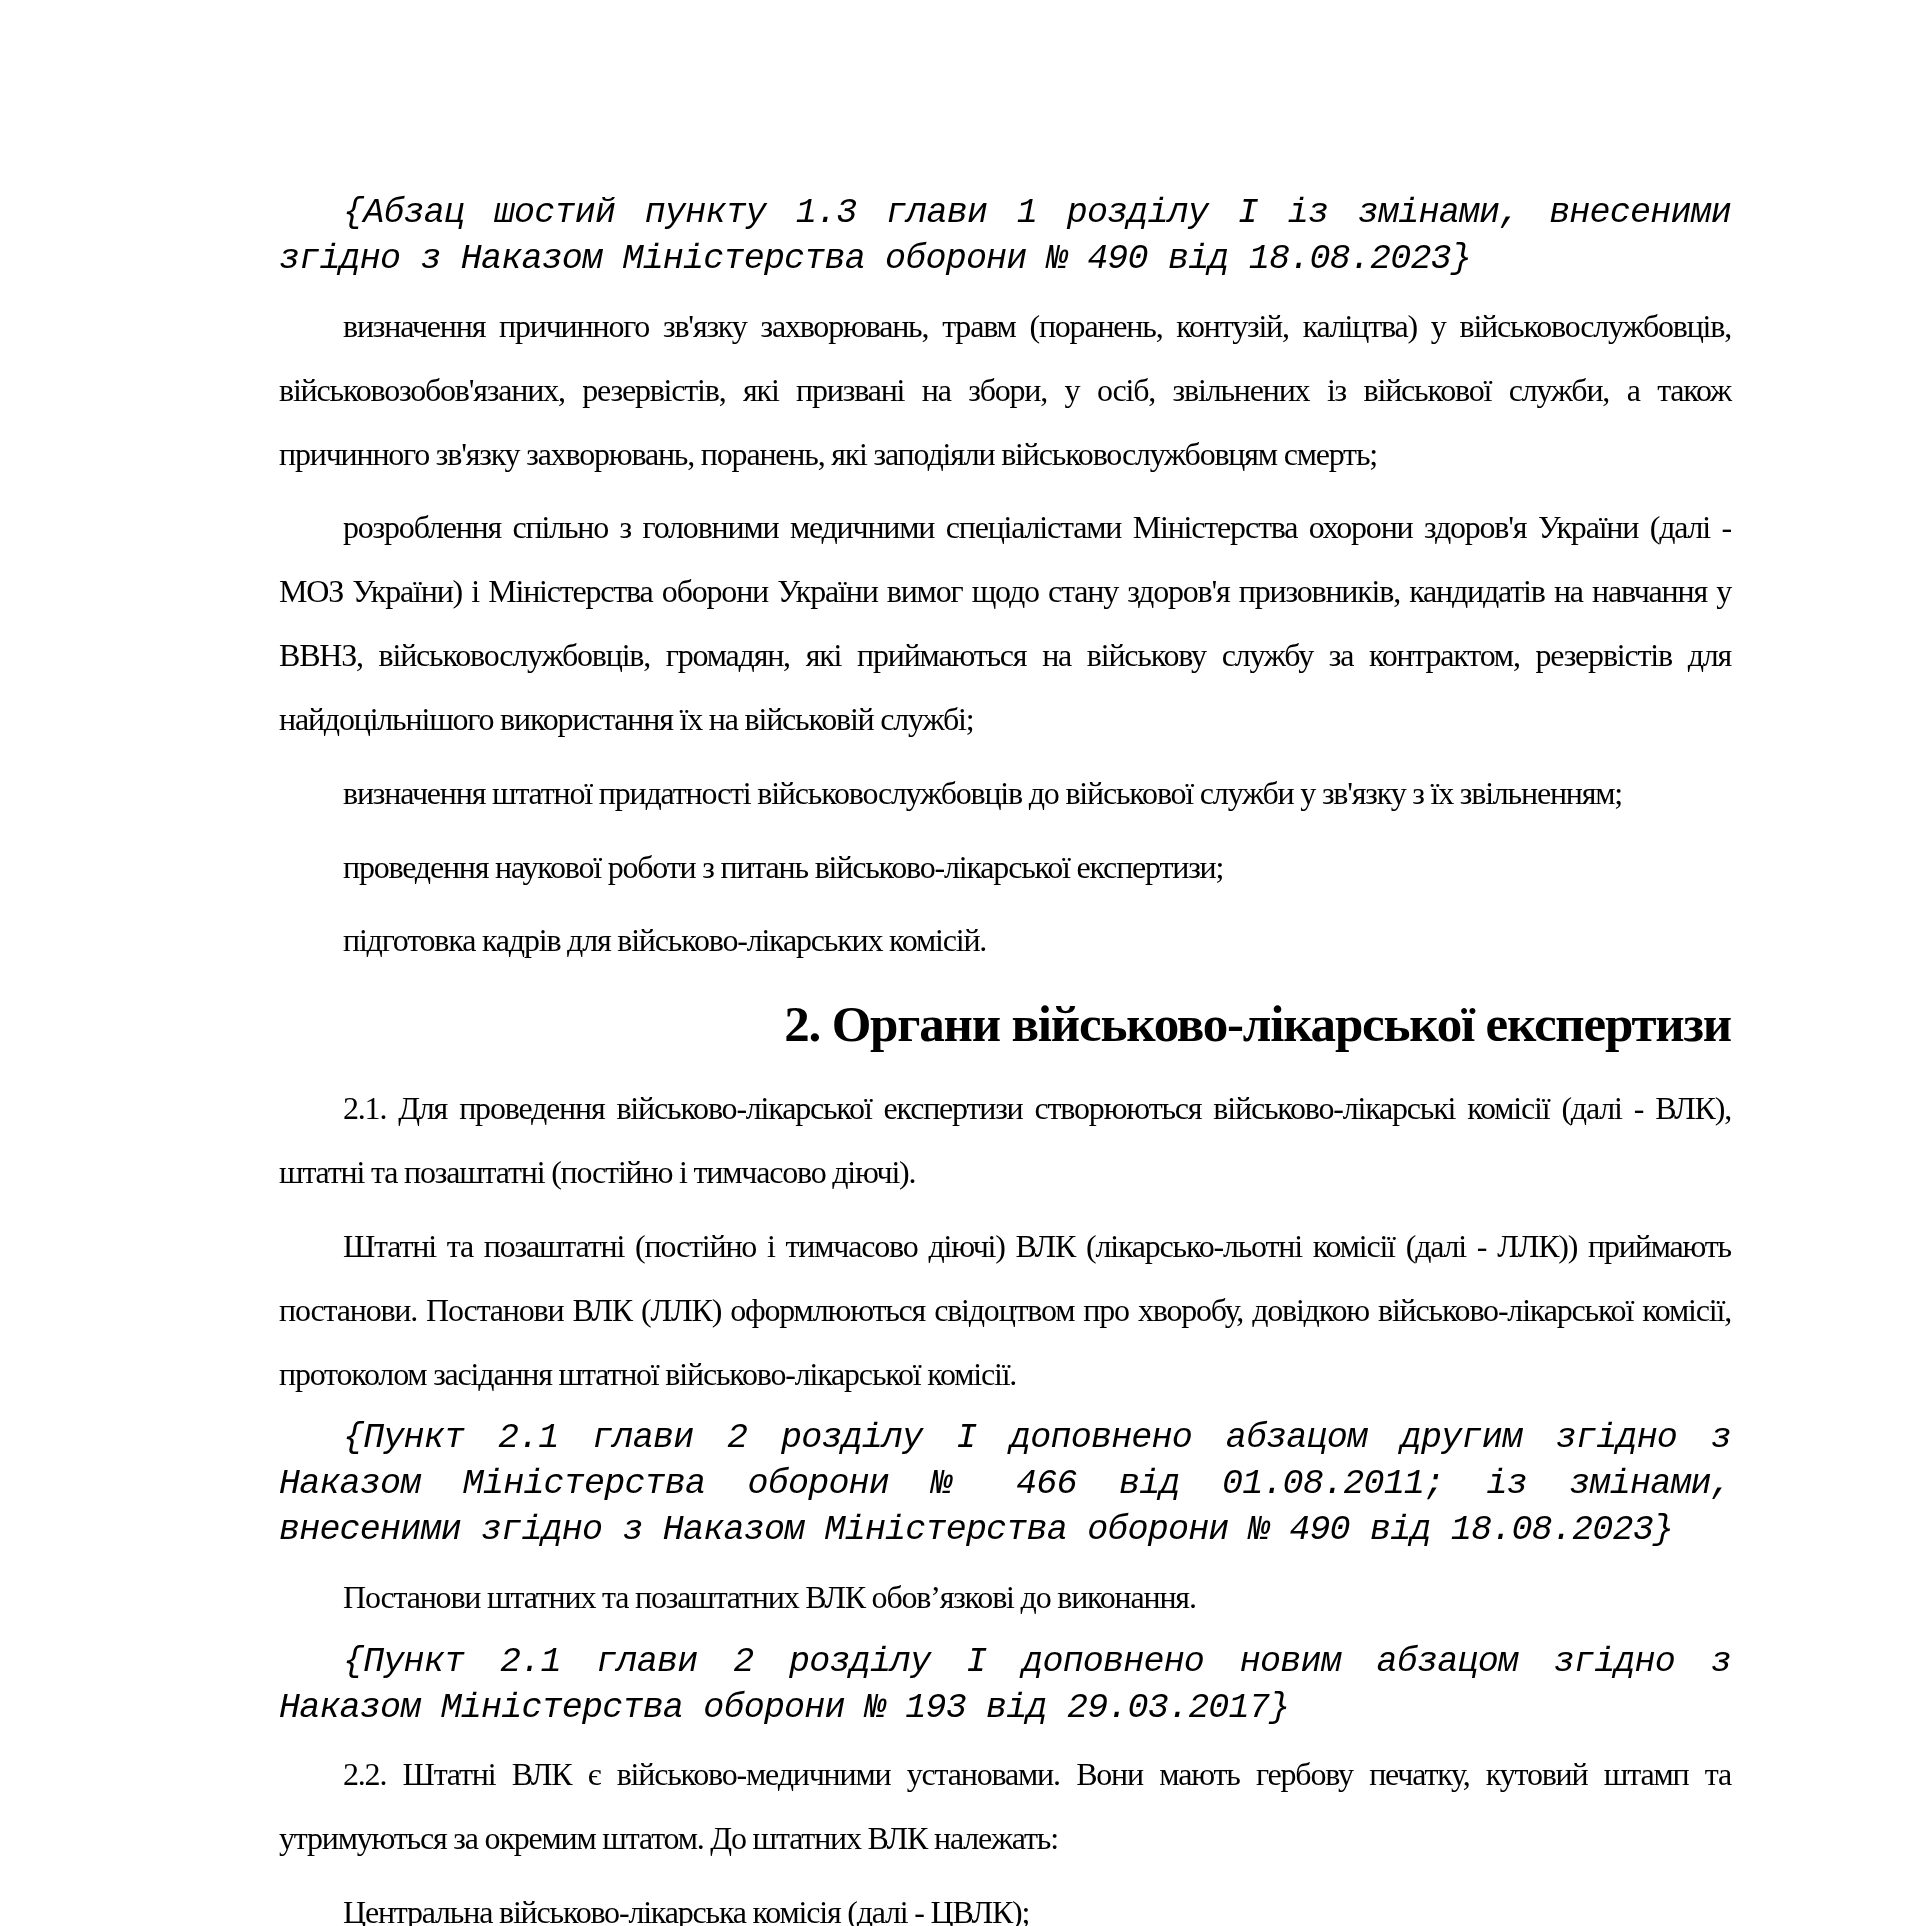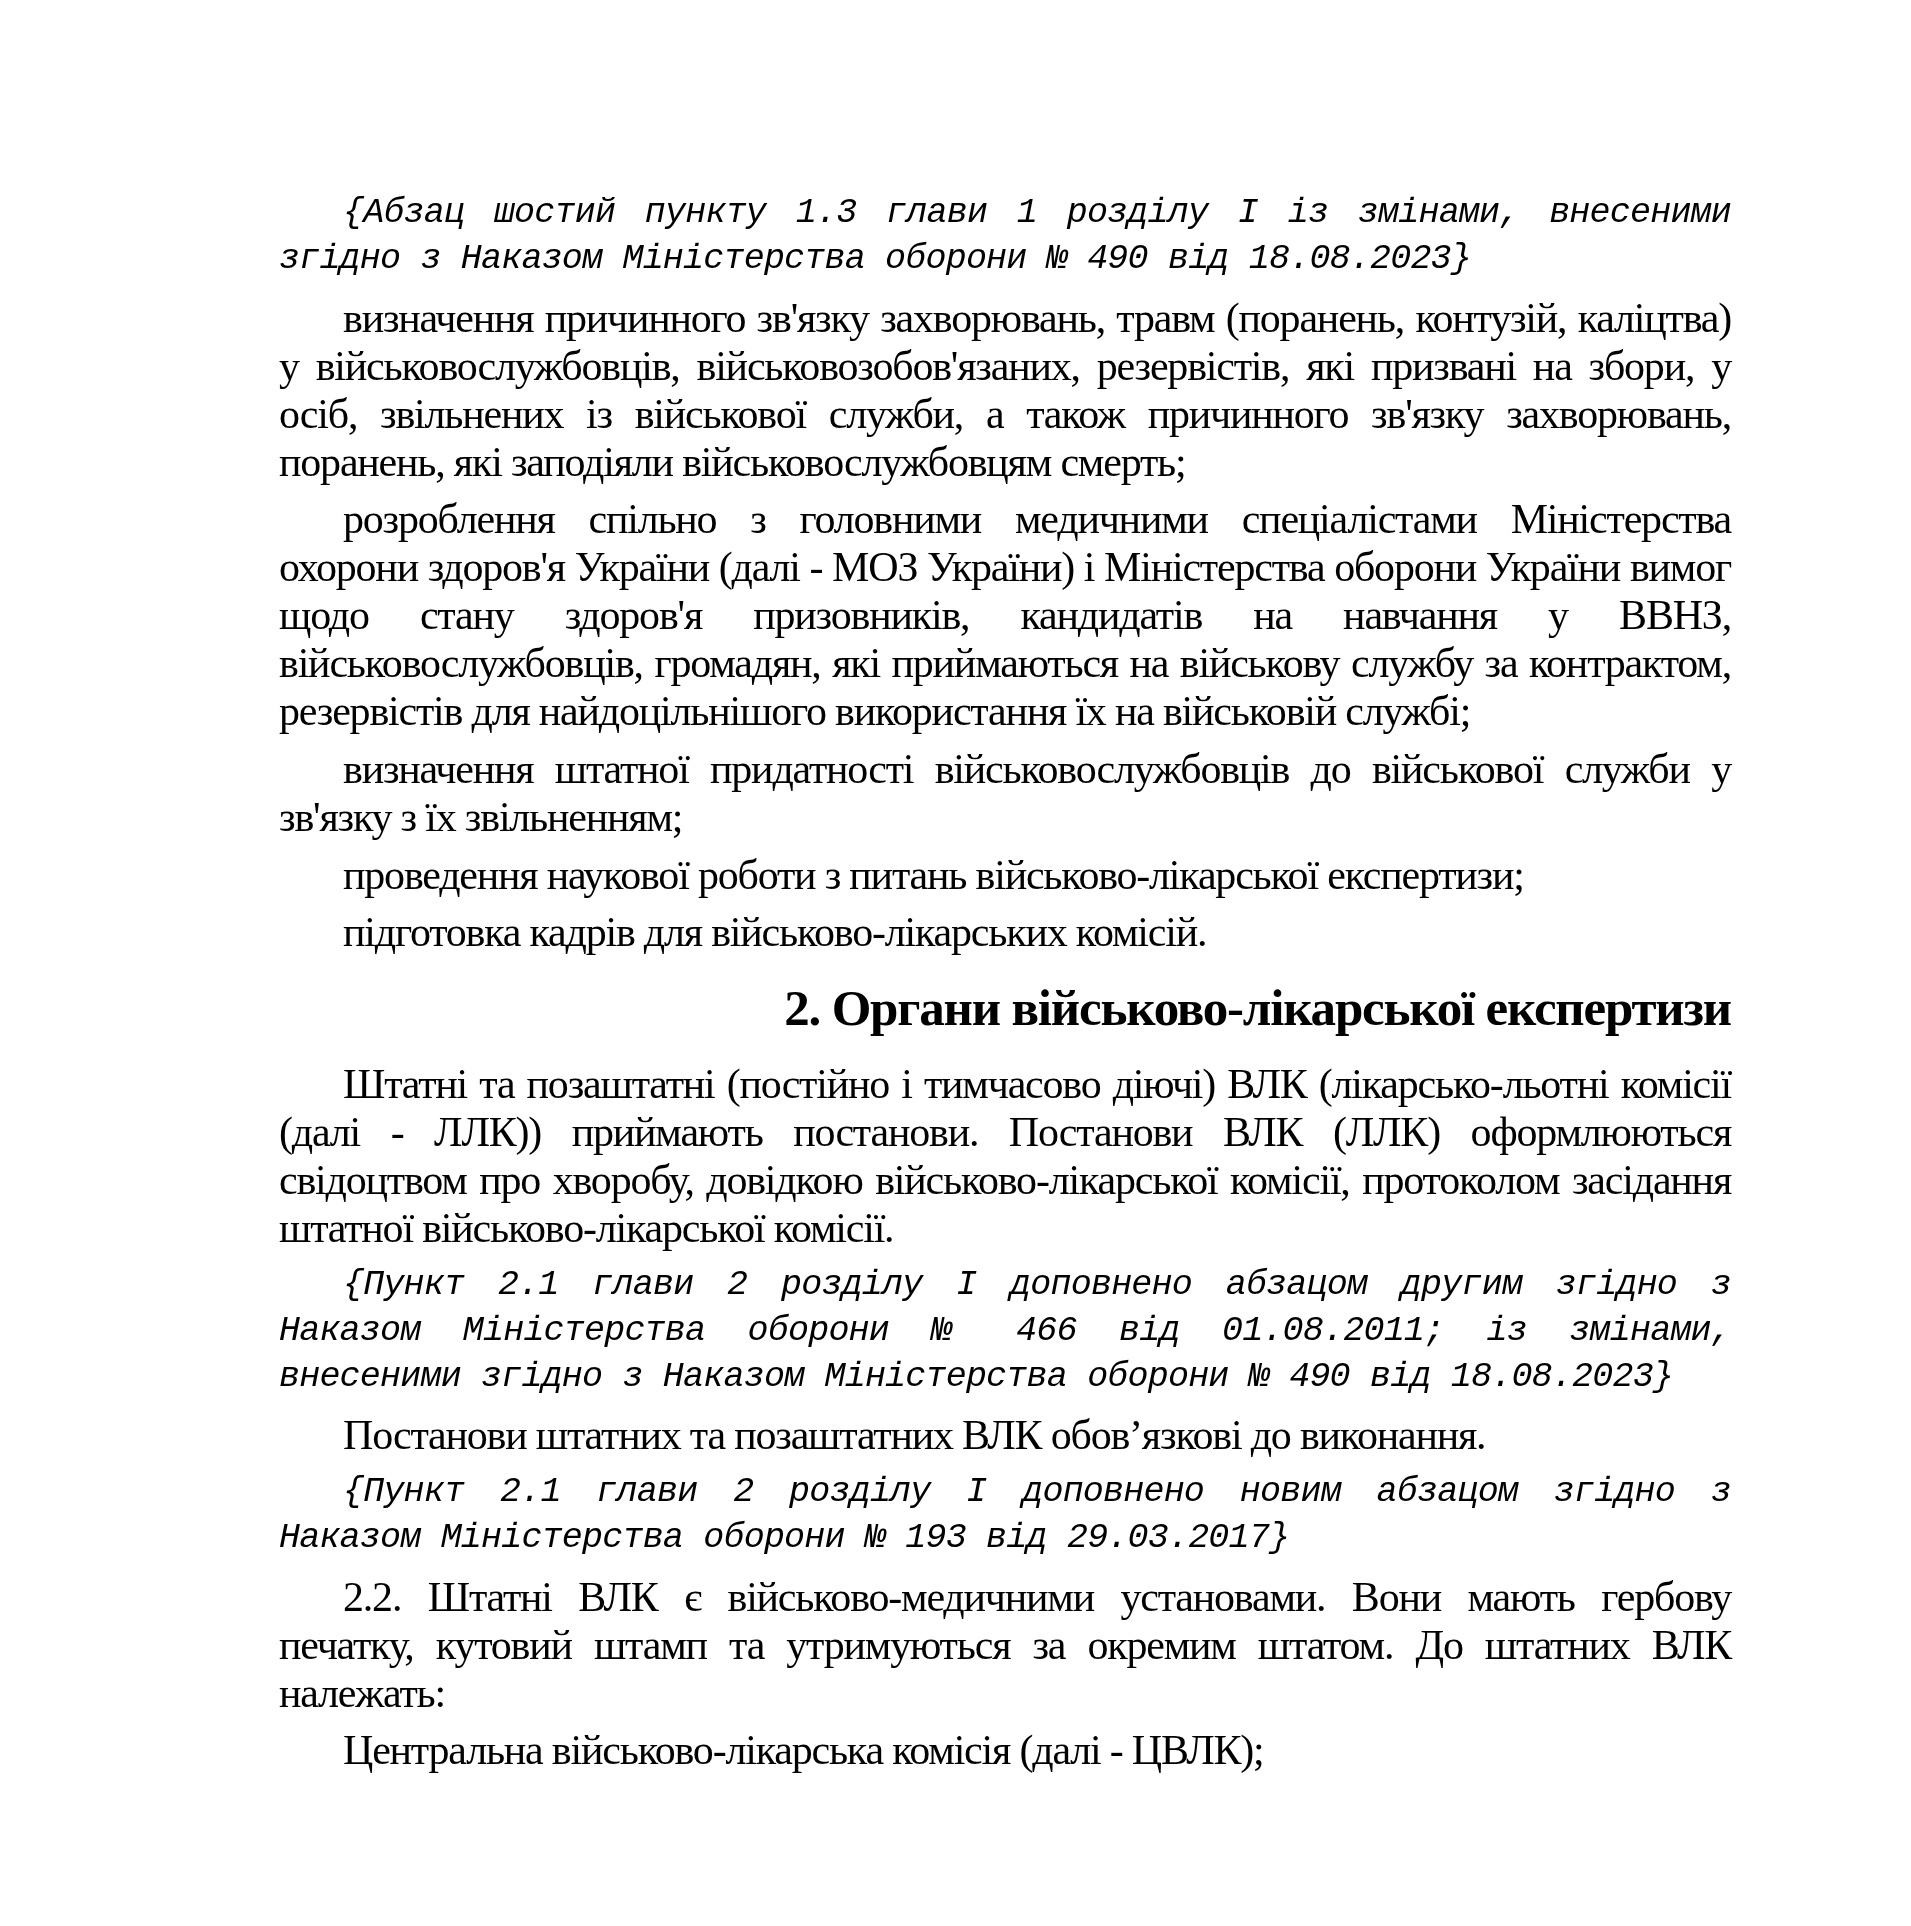--- a/index.html
+++ b/index.html
@@ -16,22 +16,22 @@
     font-family: "Liberation Serif", serif;
     overflow: hidden;
   }
   .content {
     position: absolute;
     left: 279px;
     top: 188px;
     width: 1452px;
   }
   .para {
-    font-size: 42px;
-    line-height: 48px;
+    font-size: 32px;
+    line-height: 64px;
     text-align: justify;
     text-indent: 64px;
     letter-spacing: -1.2px;
     margin: 0 0 9.6px 0;
   }
   .annotation {
     font-size: 35px;
     line-height: 46px;
     font-style: italic;
     text-align: justify;
@@ -63,20 +63,21 @@
     <p class="para">розроблення спільно з головними медичними спеціалістами Міністерства охорони здоров'я України (далі - МОЗ України) і Міністерства оборони України вимог щодо стану здоров'я призовників, кандидатів на навчання у ВВНЗ, військовослужбовців, громадян, які приймаються на військову службу за контрактом, резервістів для найдоцільнішого використання їх на військовій службі;</p>
 
     <p class="para">визначення штатної придатності військовослужбовців до військової служби у зв'язку з їх звільненням;</p>
 
     <p class="para">проведення наукової роботи з питань військово-лікарської експертизи;</p>
 
     <p class="para">підготовка кадрів для військово-лікарських комісій.</p>
 
     <h2 class="heading">2. Органи військово-лікарської експертизи</h2>
 
+    <p class="para">2.1. Для проведення військово-лікарської експертизи створюються військово-лікарські комісії (далі - ВЛК), штатні та позаштатні (постійно і тимчасово діючі).</p>
 
     <p class="para">Штатні та позаштатні (постійно і тимчасово діючі) ВЛК (лікарсько-льотні комісії (далі - ЛЛК)) приймають постанови. Постанови ВЛК (ЛЛК) оформлюються свідоцтвом про хворобу, довідкою військово-лікарської комісії, протоколом засідання штатної військово-лікарської комісії.</p>
 
     <p class="annotation">{Пункт 2.1 глави 2 розділу I доповнено абзацом другим згідно з Наказом Міністерства оборони № 466 від 01.08.2011; із змінами, внесеними згідно з Наказом Міністерства оборони № 490 від 18.08.2023}</p>
 
     <p class="para">Постанови штатних та позаштатних ВЛК обов’язкові до виконання.</p>
 
     <p class="annotation">{Пункт 2.1 глави 2 розділу I доповнено новим абзацом згідно з Наказом Міністерства оборони № 193 від 29.03.2017}</p>
 
     <p class="para">2.2. Штатні ВЛК є військово-медичними установами. Вони мають гербову печатку, кутовий штамп та утримуються за окремим штатом. До штатних ВЛК належать:</p>

